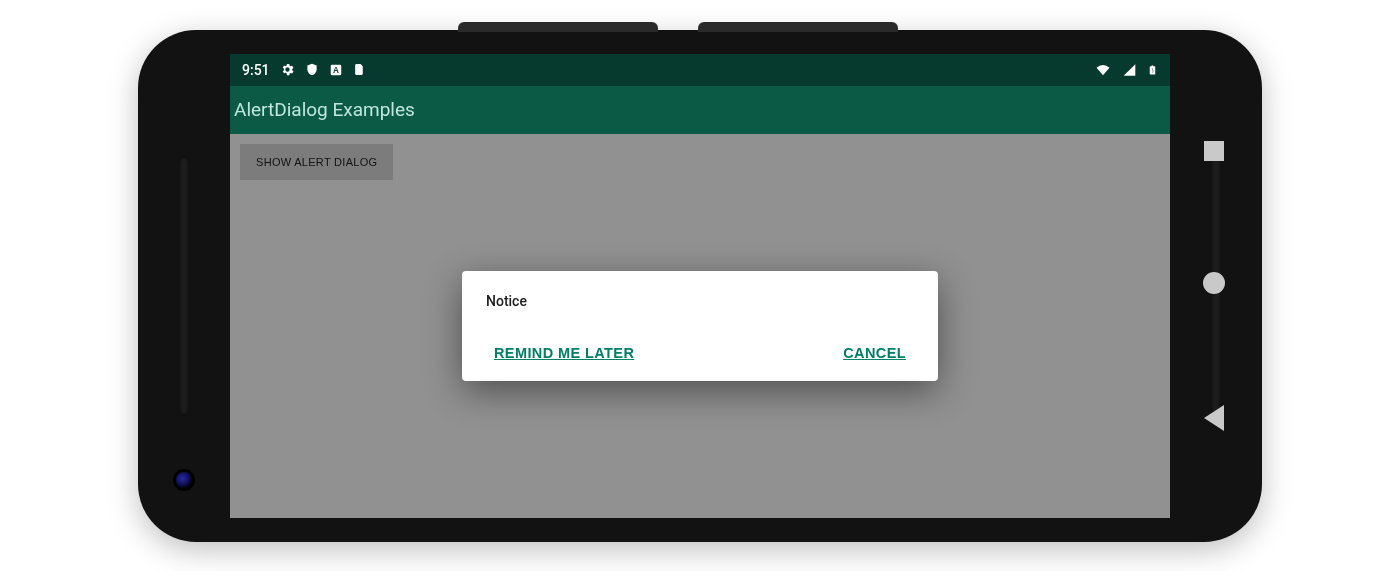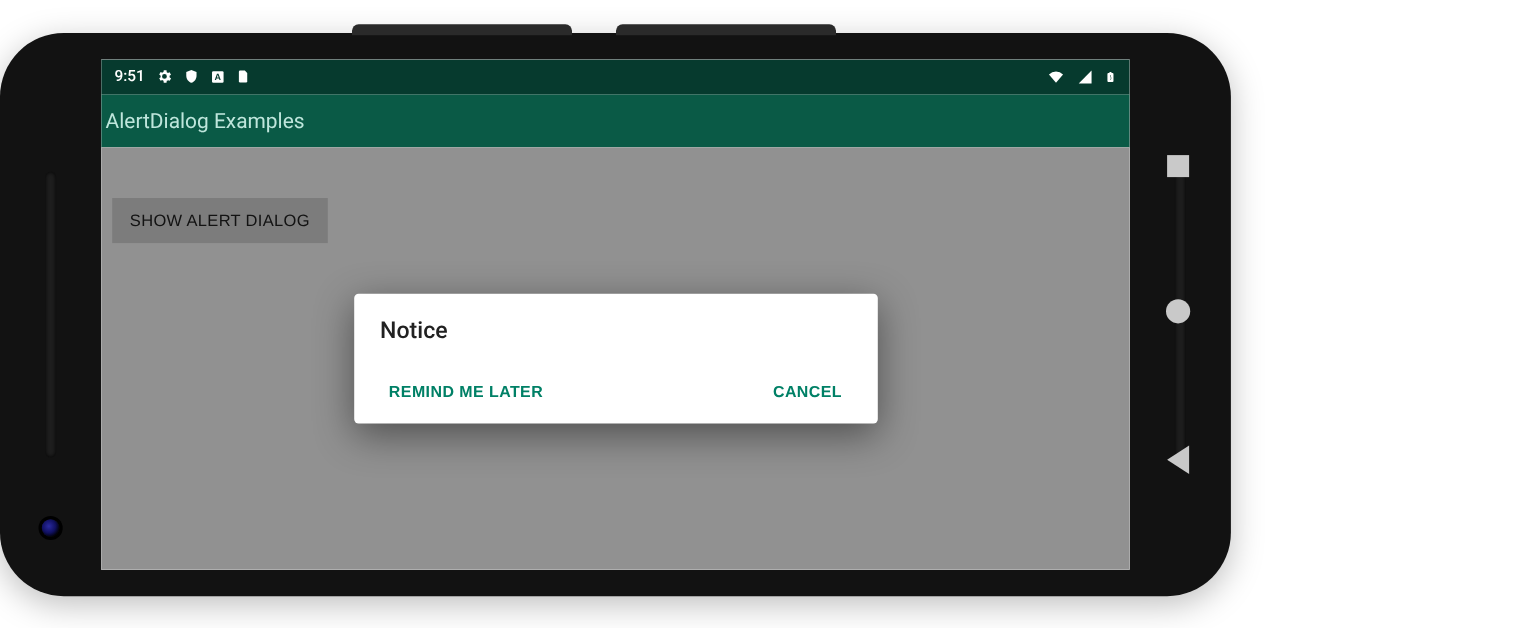--- a/index.html
+++ b/index.html
@@ -1,19 +1,19 @@
 <!DOCTYPE html>
 <html><head>
 <meta charset="utf-8">
 <style>
   * { box-sizing: border-box; margin: 0; padding: 0; }
   html, body { width: 1400px; height: 571px; background: #fff; font-family: Roboto, "Helvetica Neue", Arial, sans-serif; }
 
   .stage {
-    width: 1119px; height: 571px;
+    width: 1400px; height: 571px;
     display: flex; align-items: center; justify-content: center;
     background: #fff;
   }
 
   
   .phone {
     width: 1124px; height: 512px;
     background: #121212;
     border-radius: 58px;
     position: relative;
@@ -101,65 +101,65 @@
   .content {
     position: relative;
     height: calc(100% - 80px);
     background: #fafafa;
   }
 
   .show-btn {
     position: absolute; left: 10px; top: 10px;
     background: #d6d6d6;
     color: #222;
-    font-size: 15px; font-weight: 500;
+    font-size: 11px; font-weight: 500;
     letter-spacing: .3px;
     padding: 12px 16px;
     border: none;
     text-transform: uppercase;
     cursor: pointer;
-    margin-top: 36px;
   }
 
   
   .scrim {
     position: absolute; inset: 0;
     background: rgba(0,0,0,.42);
     display: flex; align-items: center; justify-content: center;
   }
 
   .dialog {
     width: 476px;
     background: #fff;
     border-radius: 4px;
     box-shadow: 0 10px 36px rgba(0,0,0,.45);
     padding: 22px 24px 10px 24px;
   }
   .dialog-title {
-    font-size: 21px; font-weight: 500; color: #212121;
+    font-size: 14px; font-weight: 500; color: #212121;
     margin-bottom: 14px;
   }
   .dialog-msg {
     font-size: 16px; color: #444; line-height: 1.4;
   }
   .dialog-actions {
     display: flex; align-items: center;
     margin-top: 26px;
     gap: 8px;
   }
   .dialog-actions .spacer { flex: 1; }
   .dlg-btn {
     background: none; border: none;
     color: #008066;
     font-size: 14.5px; font-weight: 600;
     letter-spacing: .4px;
     padding: 10px 8px;
     cursor: pointer;
     text-transform: uppercase;
     white-space: nowrap;
+    text-decoration: underline;
   }
 </style>
 </head>
 <body>
 
 <div class="stage">
   <div class="phone">
 
     <div class="bezel-left">
       <div class="speaker-slit"></div>

